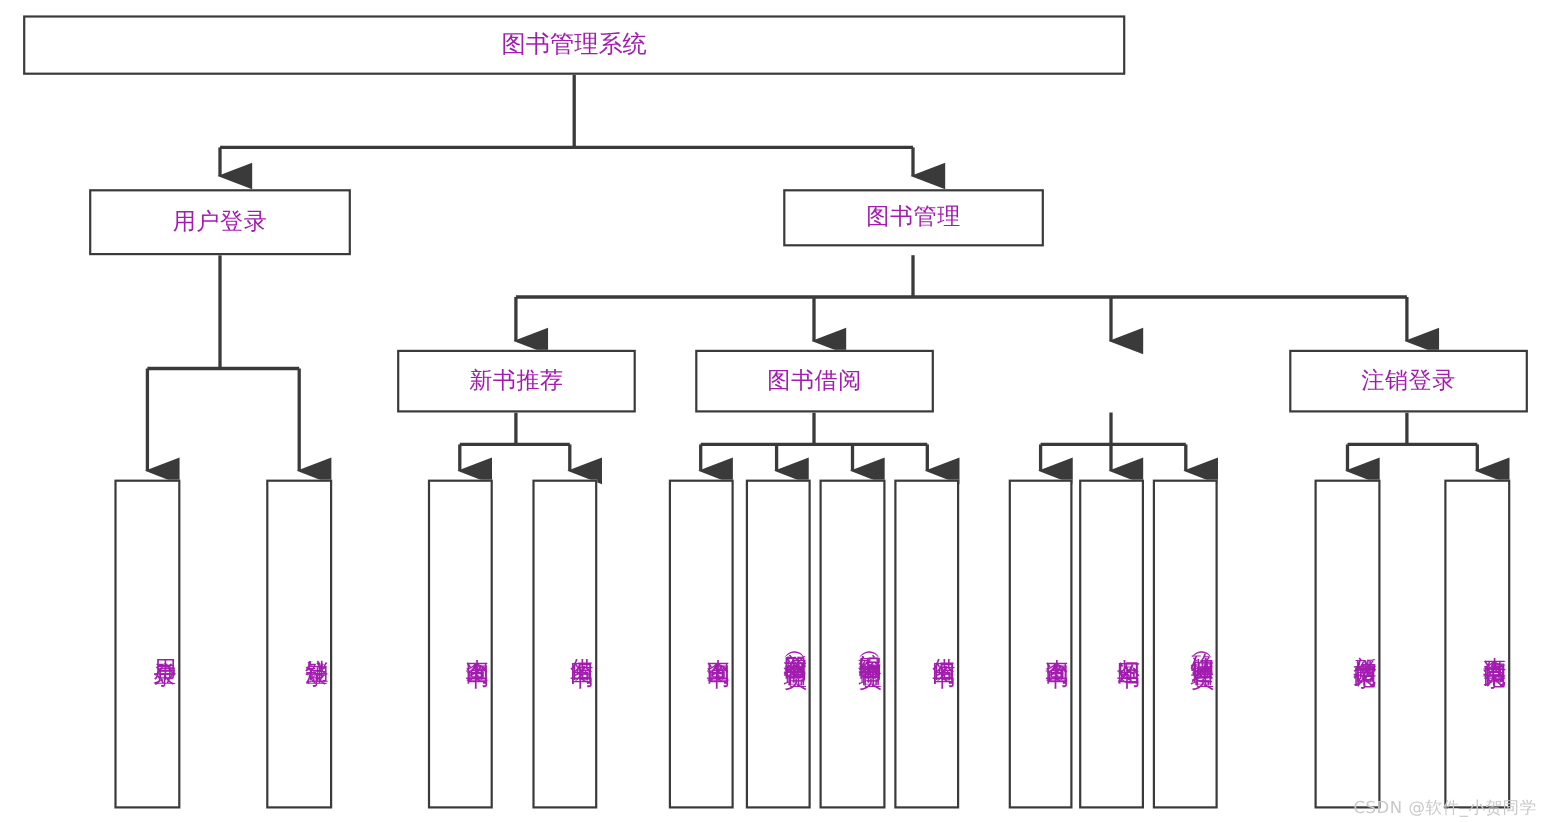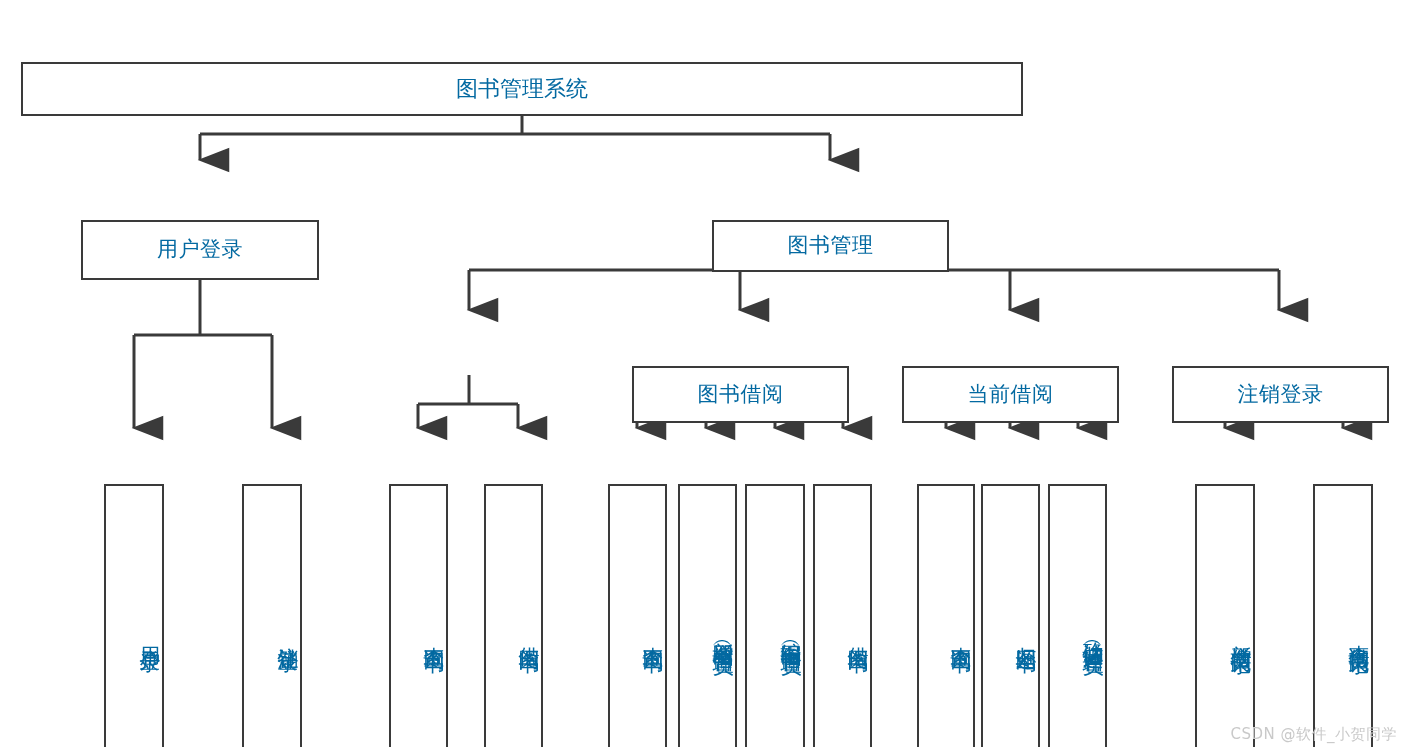--- a/index.html
+++ b/index.html
@@ -25,24 +25,23 @@
     height: 747px;
   }
   .node {
     position: absolute;
     box-sizing: border-box;
     border: 2.5px solid #3a3a3a;
     background: #ffffff;
     display: flex;
     align-items: center;
     justify-content: center;
-    color: #0369a1;
+    color: #a21caf;
     line-height: 1.22;
     text-align: center;
-    margin-top: 48px;
   }
   .node.h {
     font-size: 21px;
     letter-spacing: 0.5px;
   }
   .node.root {
     font-size: 22px;
   }
   .node.v {
     font-size: 21px;
@@ -128,25 +127,25 @@
     <span class="lbl">图书管理系统</span>
   </div>
 
   <div class="node h" style="left:81px; top:172px; width:238px; height:60px;">
     <span class="lbl">用户登录</span>
   </div>
   <div class="node h" style="left:712px; top:172px; width:237px; height:52px;">
     <span class="lbl">图书管理</span>
   </div>
 
+  <div class="node h" style="left:361px; top:318px; width:217px; height:57px;">
+    <span class="lbl">新书推荐</span>
+  </div>
   <div class="node h" style="left:632px; top:318px; width:217px; height:57px;">
     <span class="lbl">图书借阅</span>
-  </div>
-  <div class="node h" style="left:902px; top:318px; width:217px; height:57px;">
-    <span class="lbl">当前借阅</span>
   </div>
   <div class="node h" style="left:1172px; top:318px; width:217px; height:57px;">
     <span class="lbl">注销登录</span>
   </div>
 
   <div class="node v" style="left:104px; top:436px; width:60px; height:299px;">
     <span class="lbl">用户登录</span>
   </div>
   <div class="node v" style="left:242px; top:436px; width:60px; height:299px;">
     <span class="lbl">注销登录</span>

